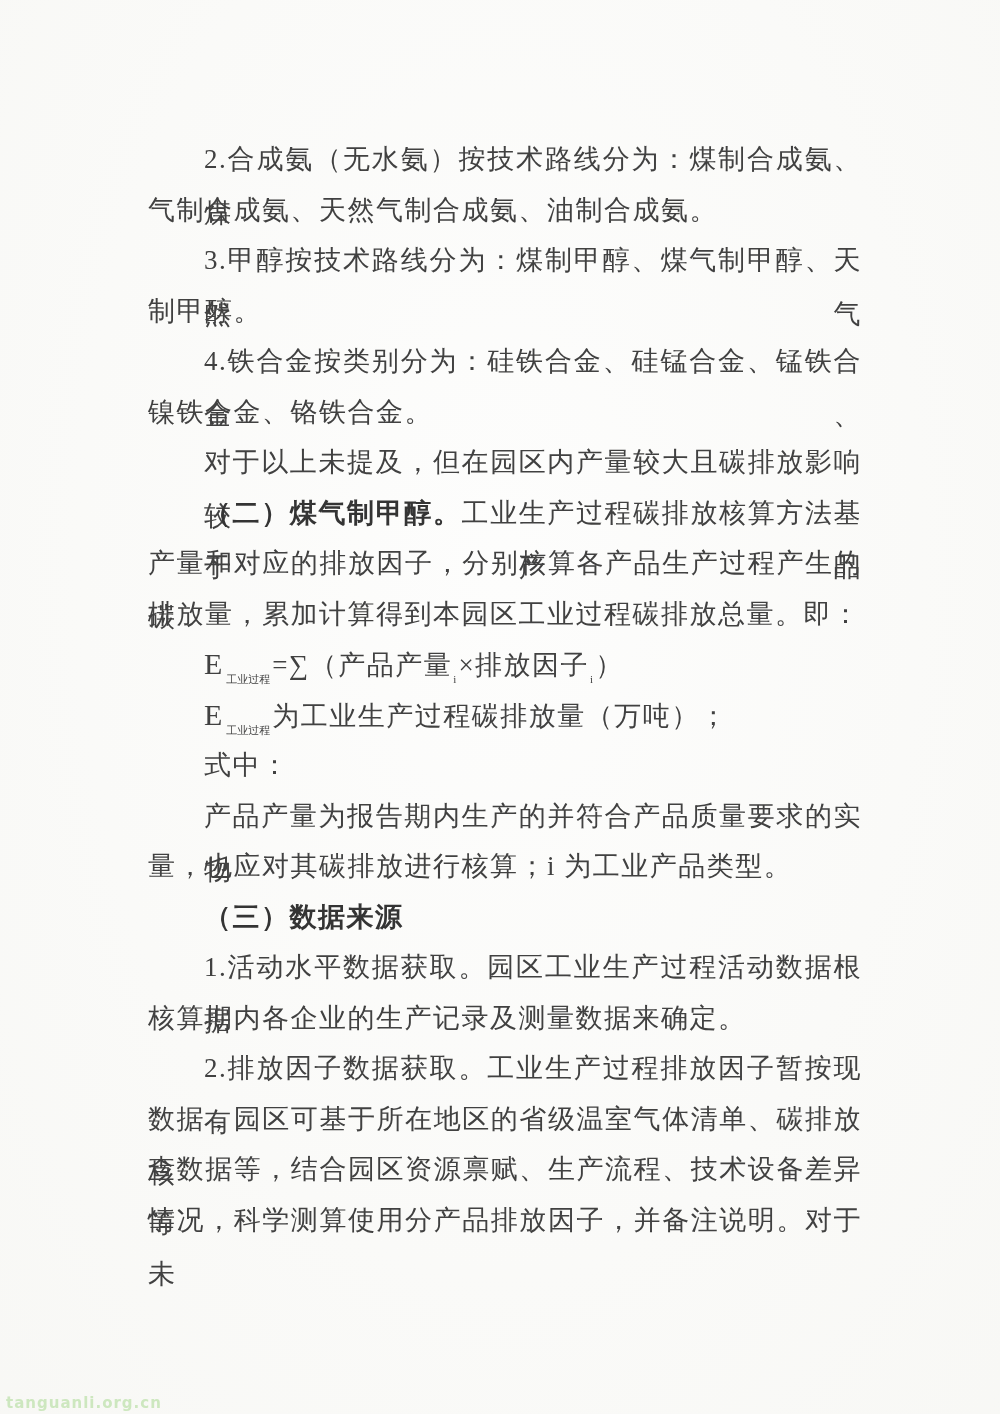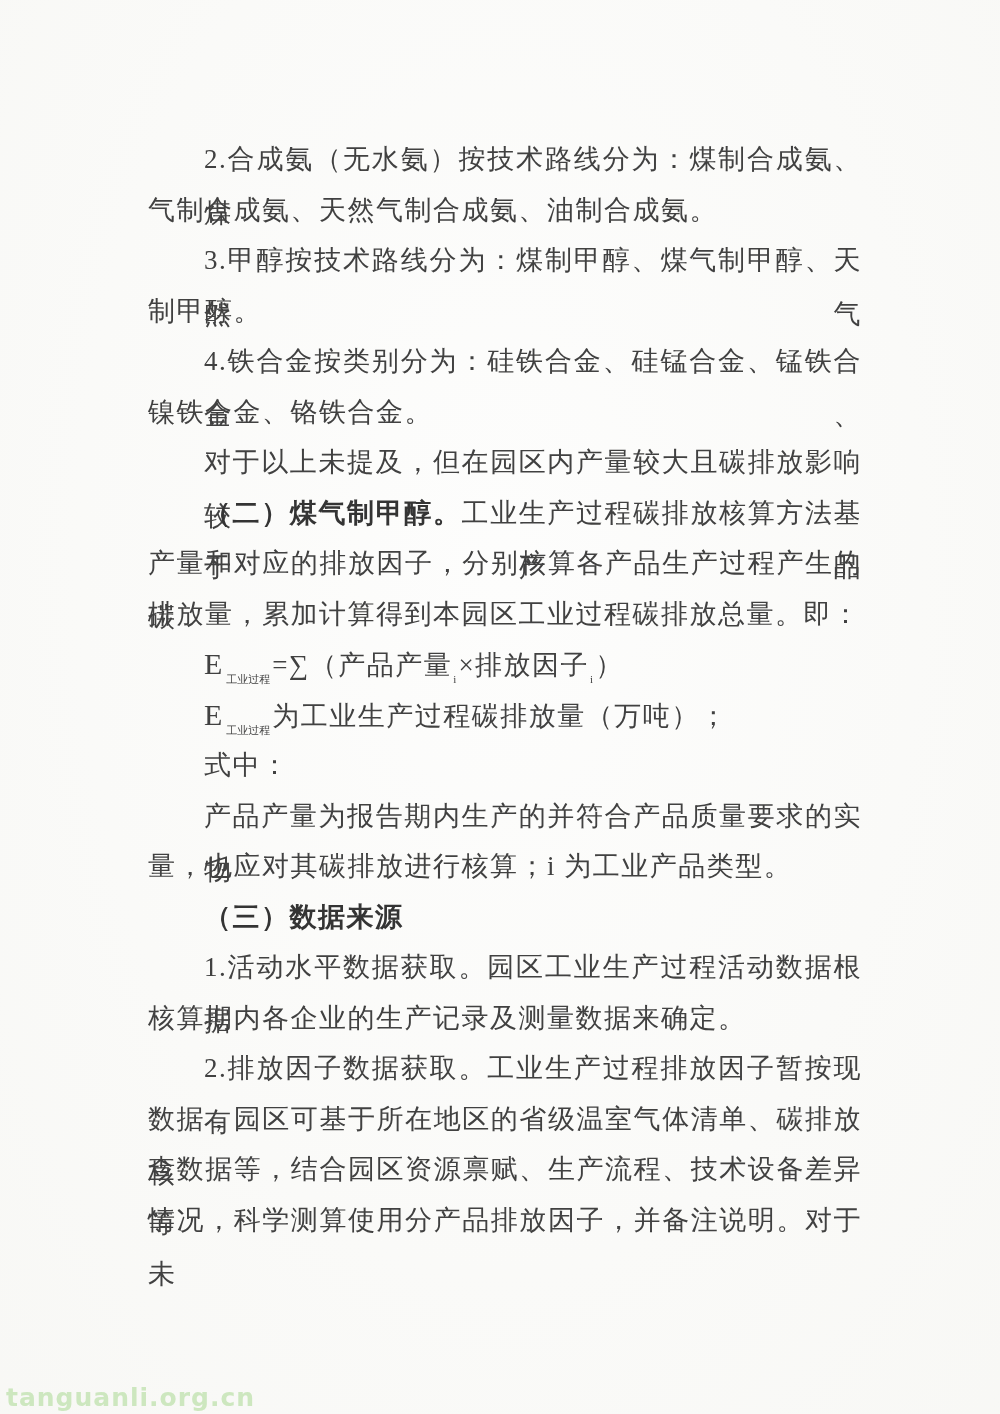--- a/index.html
+++ b/index.html
@@ -58,21 +58,21 @@
     letter-spacing: 0;
     vertical-align: -9px;
     padding: 0 2px 0 1px;
   }
   .watermark {
     position: absolute;
     left: 6px;
     bottom: 2px;
     font-family: "DejaVu Sans", sans-serif;
     font-weight: bold;
-    font-size: 25px;
+    font-size: 15px;
     letter-spacing: 1px;
     color: #cde7bf;
   }
 </style>
 </head>
 <body style="background: rgb(250, 250, 248);">
 
 <div class="page">
   <div class="text-block" id="text-block">
       <div class="line ind j" style="color: rgb(65, 65, 65);"><span class="seg">2.合成氨（无水氨）按技术路线分为：煤制合成氨、煤</span></div>

